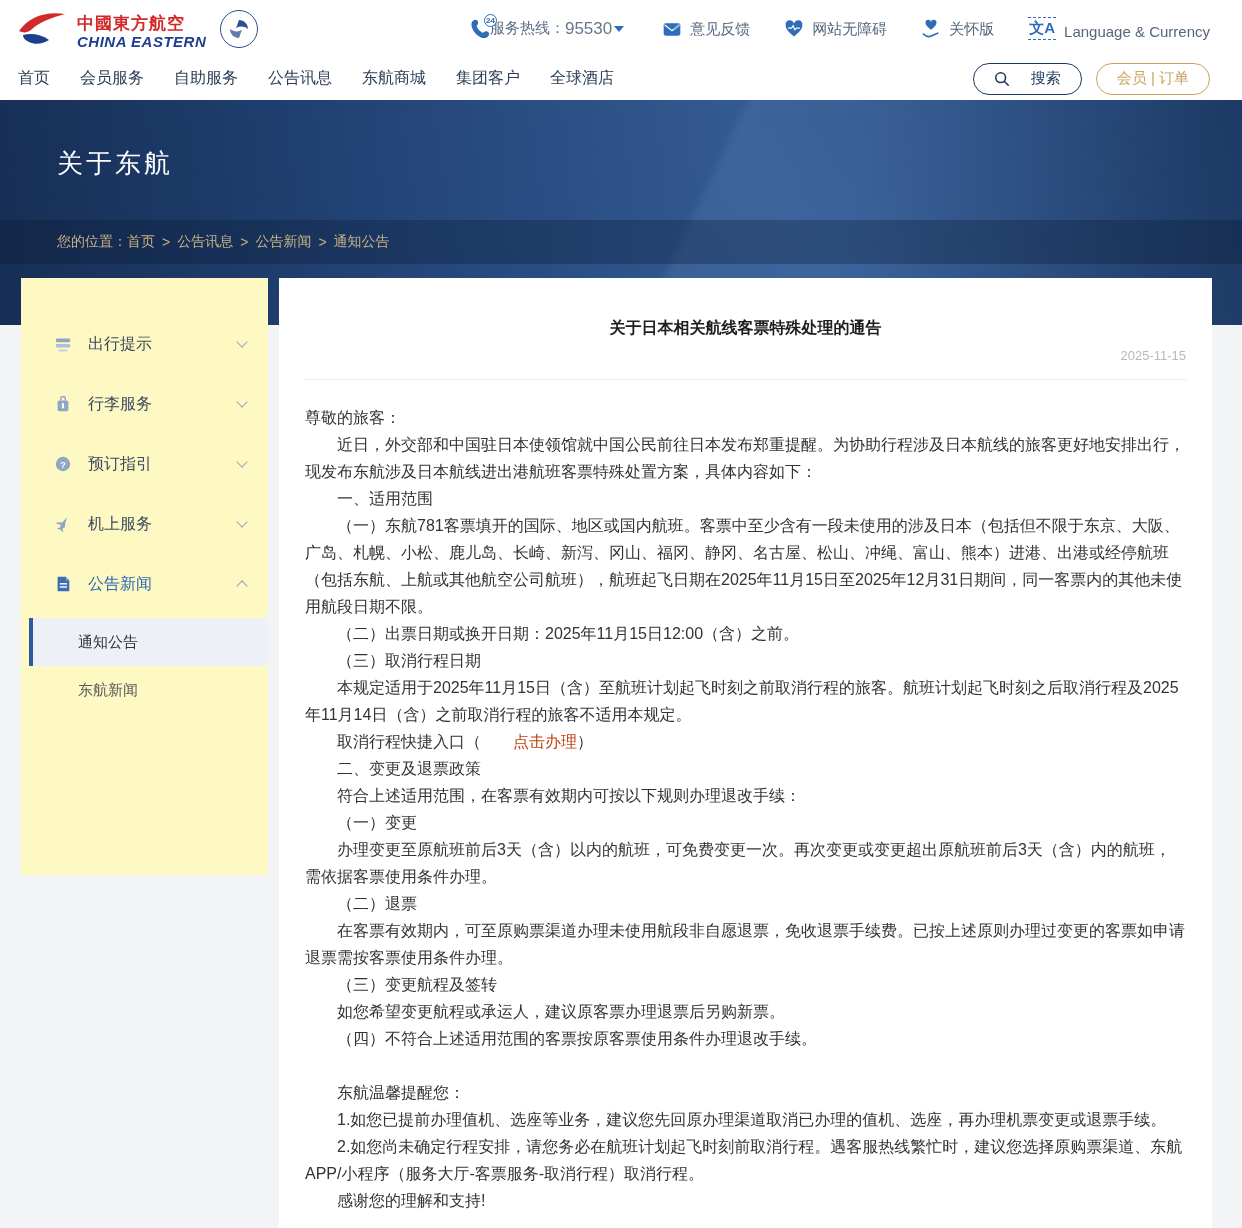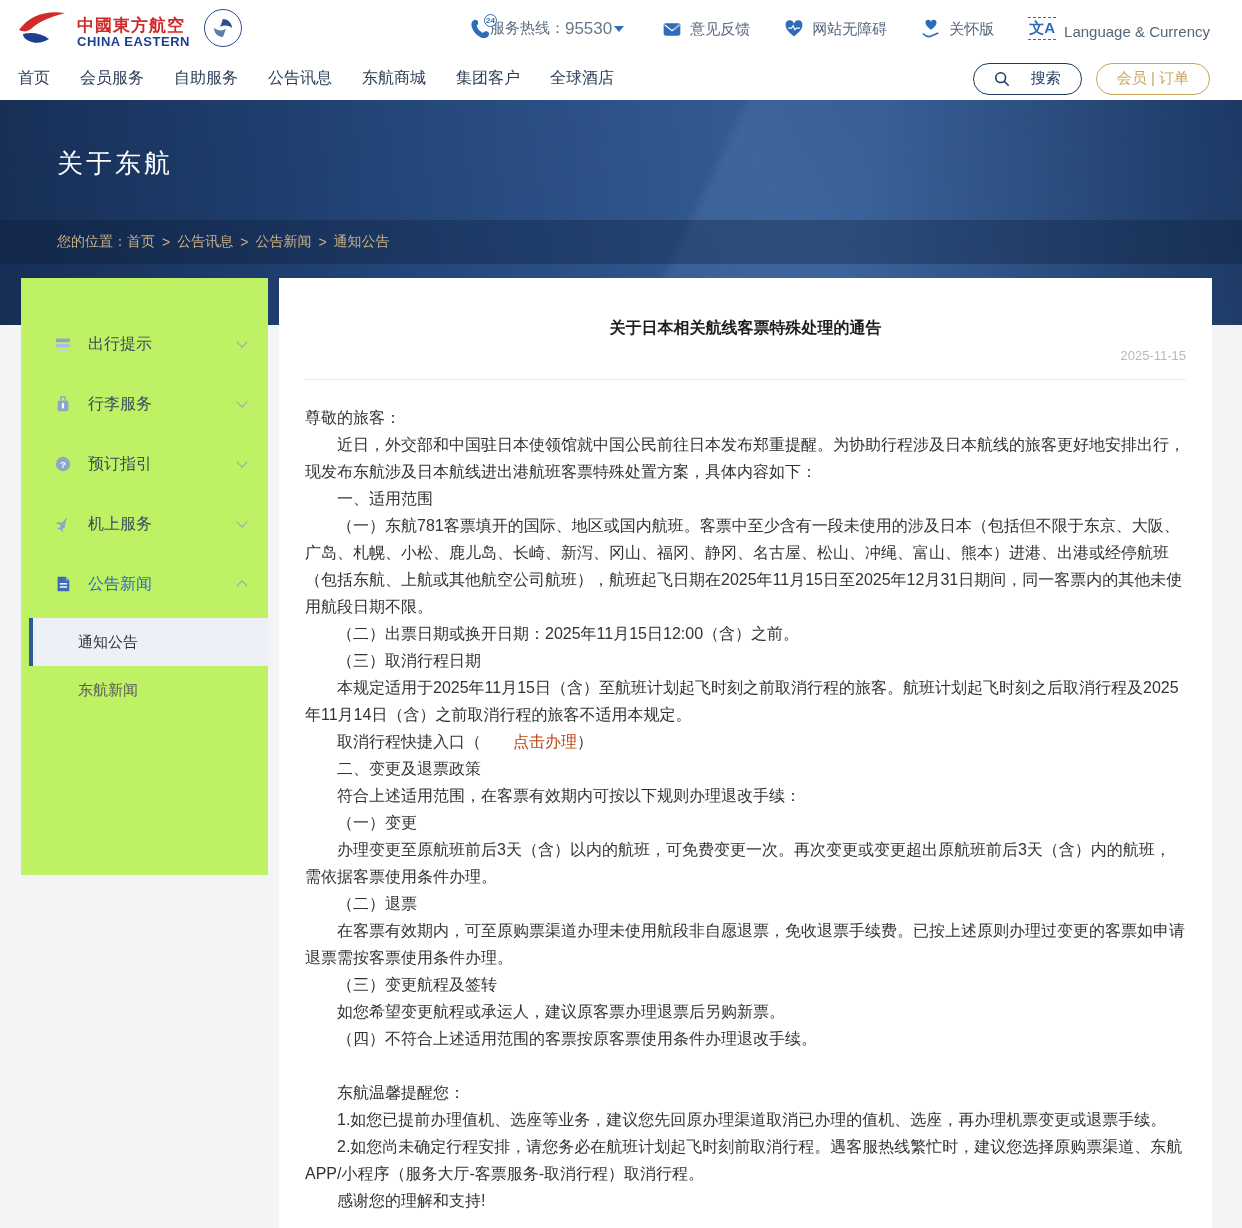--- a/index.html
+++ b/index.html
@@ -12,21 +12,21 @@
   a { text-decoration:none; }
 
   
   .topbar {
     position:absolute; top:0; left:0; right:0; height:57px;
     background:#fff; display:flex; align-items:center; padding-left:15px; z-index:5;
   }
   .brand { display:flex; align-items:center; gap:8px; }
   .brand-text { display:flex; flex-direction:column; line-height:1.1;margin-top:9px; }
   .brand-cn { color:#d22a2a; font-size:17px; font-weight:bold; letter-spacing:1px; }
-  .brand-en { color:#1d3f8f; font-size:13px; font-weight:bold; letter-spacing:0.5px; }
+  .brand-en { color:#1d3f8f; font-size:15px; font-weight:bold; letter-spacing:0.5px;font-style:italic; }
   .skyteam { width:38px; height:38px; border-radius:50%; border:1.5px solid #2a4e8f;
     display:flex; align-items:center; justify-content:center; margin-left:6px; }
   .topbar-right { margin-left:auto; display:flex; align-items:center; gap:34px; padding-right:32px; }
   .top-link { display:flex; align-items:flex-end; gap:8px; color:#55677d; font-size:15px; cursor:pointer; }
   .hotline { display:flex; align-items:center; gap:0; color:#5a6c82; font-size:15px; margin-right:4px; }
   .hotline-number { font-size:17px; color:#66788c; }
   .caret-down { width:0; height:0; border-left:5px solid transparent; border-right:5px solid transparent;
     border-top:6px solid #2e6cb8; margin-left:2px; }
   .badge-24 { position:absolute; top:-4px; right:-7px; width:13px; height:13px; background:#fff;
     border:1px solid #2e6cb8; border-radius:50%; color:#2e6cb8; font-size:8px; line-height:11px;
@@ -60,21 +60,21 @@
   .banner-title { position:absolute; left:57px; top:46px; z-index:2; color:#fff;
     font-size:26px; letter-spacing:3px; font-weight:normal; }
   .breadcrumb-bar { position:absolute; left:0; right:0; top:120px; height:44px; z-index:2;
     background:rgba(10,22,45,0.30); display:flex; align-items:center; padding-left:57px;
     font-size:14px; color:#c9b183; }
   .breadcrumb-bar a { color:#c9b183; }
   .crumb-sep { margin:0 7px; color:#c9b183; }
 
   
   .sidebar {
-    position:absolute; left:21px; top:278px; width:247px; height:597px; background:#bef264;
+    position:absolute; left:21px; top:278px; width:247px; height:597px; background:#fef9c3;
     padding-top:36px; z-index:4;
   }
   .side-item { height:60px; display:flex; align-items:center; padding:0 22px 0 32px; cursor:pointer; }
   .side-icon { width:20px; height:20px; margin-right:15px; flex:none; display:flex; align-items:center; justify-content:center; }
   .side-label { flex:1; font-size:16px; color:#3a4a5e; }
   .side-item.active .side-label { color:#2f6bb5; }
   .chev { width:8px; height:8px; border-right:1.5px solid #9aa9bd; border-bottom:1.5px solid #9aa9bd;
     transform:rotate(45deg); margin-top:-4px; }
   .chev.up { transform:rotate(-135deg); margin-top:4px; border-color:#8fa3c0; }
   .submenu { margin-top:4px; }

